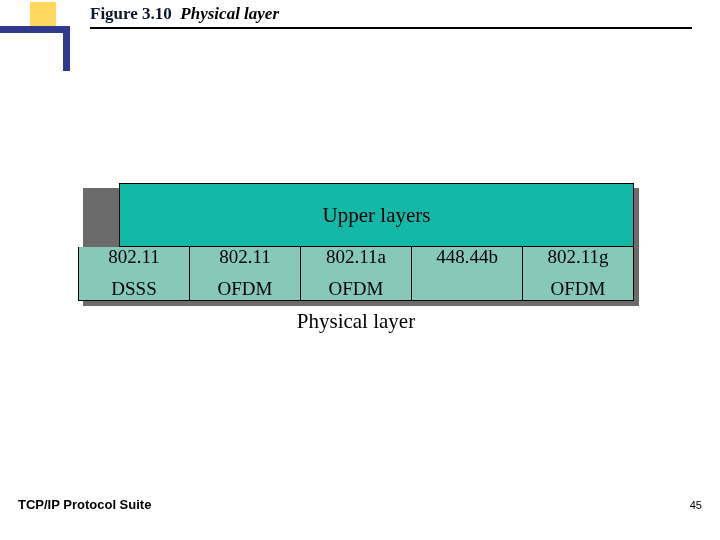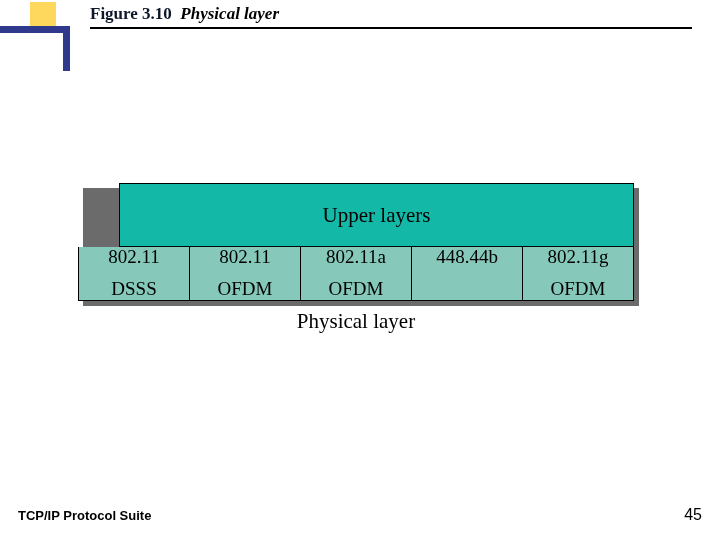--- a/index.html
+++ b/index.html
@@ -107,30 +107,30 @@
   }
   .phys-cell + .phys-cell { border-left: none; }
   .phys-caption {
     text-align: center;
     font-size: 21px;
     margin-top: 8px;
     color: #000;
   }
   .footer {
     position: absolute;
-    bottom: 16px;
+    bottom: 28px;
     left: 18px;
     right: 18px;
     display: flex;
     justify-content: space-between;
     align-items: baseline;
     font-family: Verdana, Arial, sans-serif;
   }
   .footer-left { font-size: 13px; font-weight: bold; }
-  .footer-right { font-size: 16px; }
+  .footer-right { font-size: 11px; }
 </style>
 </head>
 <body>
 
 <div class="corner-deco">
   <div class="deco-yellow"></div>
   <div class="deco-navy-h"></div>
   <div class="deco-navy-v"></div>
 </div>
 

